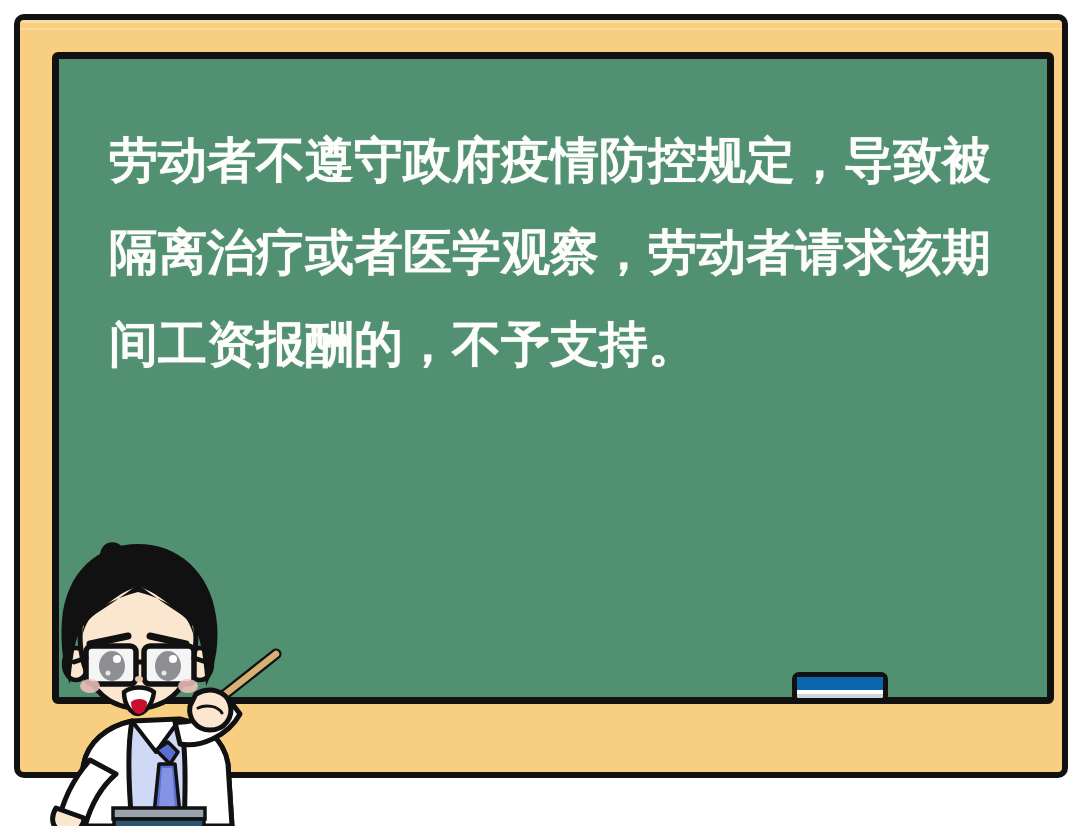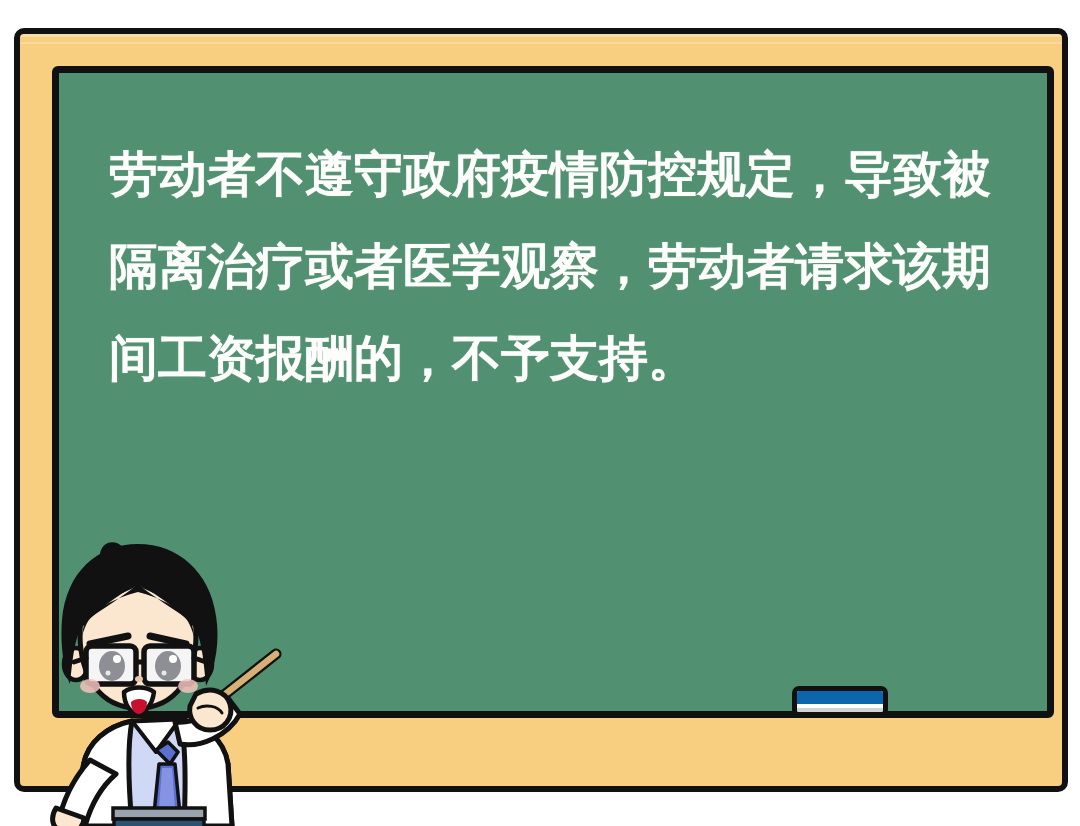--- a/index.html
+++ b/index.html
@@ -12,21 +12,21 @@
     height: 826px;
     position: relative;
     overflow: hidden;
     font-family: "Liberation Sans", "DejaVu Sans", sans-serif;
   }
 
   
   #blackboard-frame {
     position: absolute;
     left: 14px;
-    top: 28px;
+    top: 14px;
     width: 1054px;
     height: 764px;
     box-sizing: border-box;
     background: #f8cf80;
     border: 6px solid #111111;
     border-radius: 10px;
   }
   
   #blackboard-frame::before {
     content: "";

